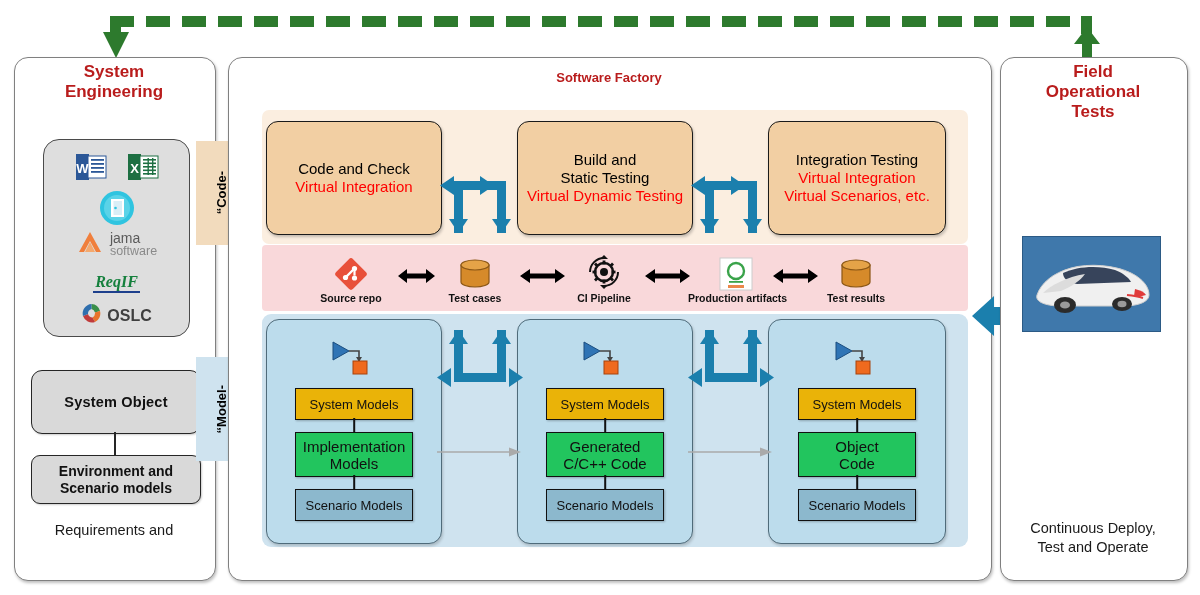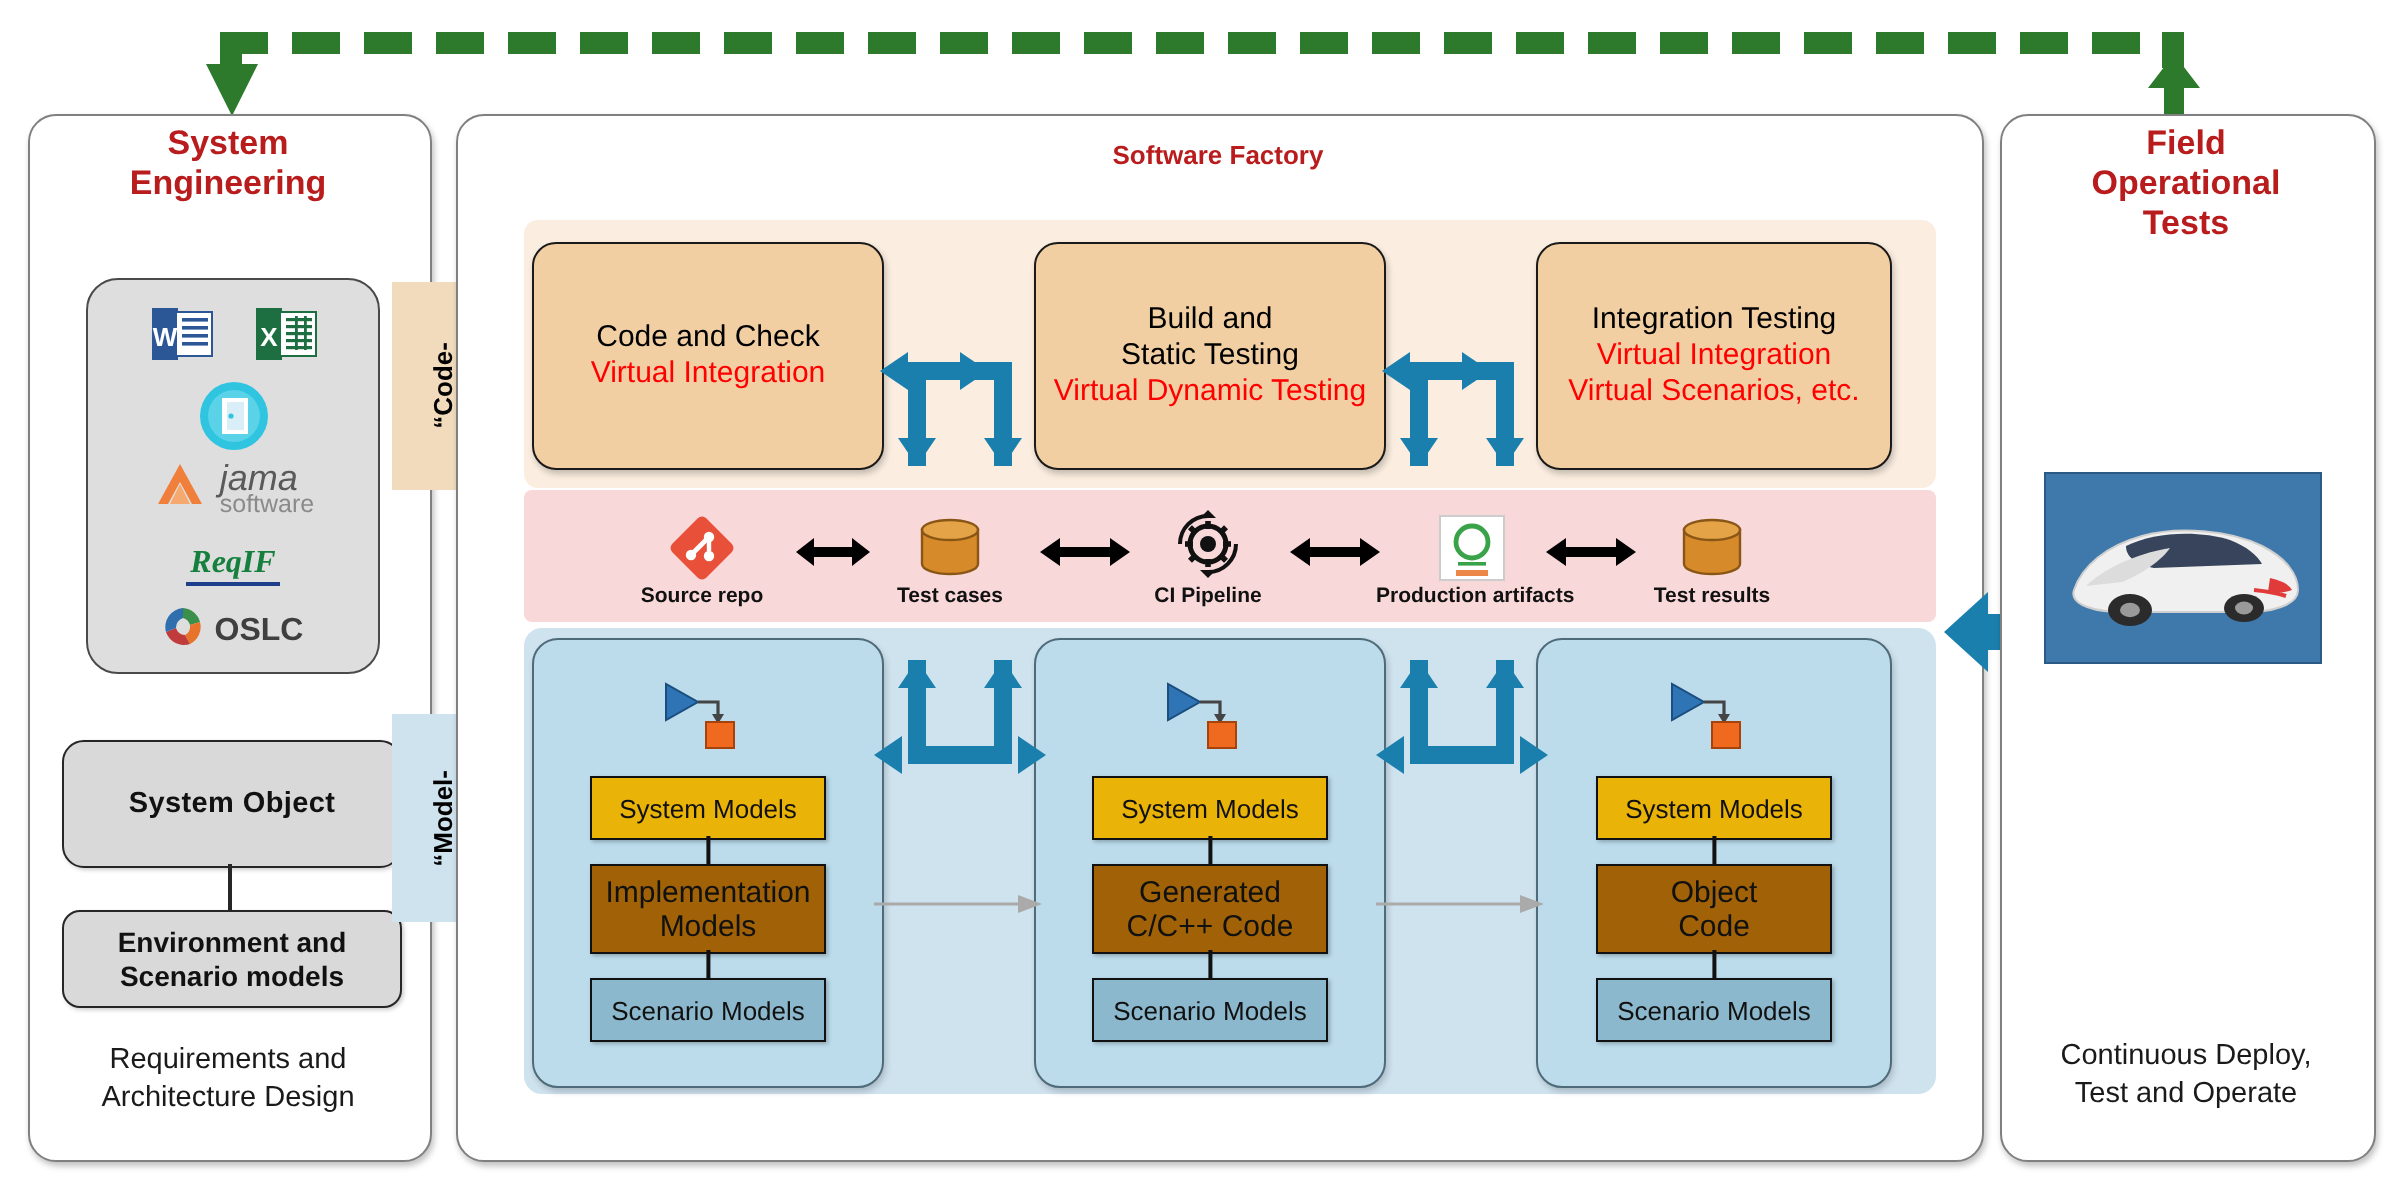--- a/index.html
+++ b/index.html
@@ -80,21 +80,21 @@
   #bbox3{left:768px;width:176px;}
 
   .simicon{position:absolute;top:18px;left:50%;transform:translateX(-50%);
      width:46px;height:38px;}
 
   .mbox{position:absolute;left:50%;transform:translateX(-50%);
      width:116px;border:1.4px solid #111;
      display:flex;align-items:center;justify-content:center;text-align:center;
      box-shadow:1px 1px 2px rgba(0,0,0,.25);}
   .m-sys{top:68px;height:30px;background:#eab308;font-size:13px;}
-  .m-mid{top:112px;height:43px;background:#a16207;font-size:15px;line-height:17px;
+  .m-mid{top:112px;height:43px;background:#22c55e;font-size:15px;line-height:17px;
      flex-direction:column;}
   .m-scn{top:169px;height:30px;background:#8cb8cd;font-size:13px;}
   .m-link{position:absolute;left:50%;width:1.6px;background:#111;transform:translateX(-50%);}
   .m-link.a{top:98px;height:14px;}
   .m-link.b{top:155px;height:14px;}
 
   
   .pitem{position:absolute;width:96px;text-align:center;}
   .pitem .cap{font-size:10.5px;font-weight:bold;color:#111;margin-top:1px;
      white-space:nowrap;}
@@ -205,21 +205,21 @@
     </div>
 
     <div class="tool-row" style="top:90px;gap:6px;">
       <span>
         <svg width="28" height="26" viewBox="0 0 28 26">
           <path d="M14 2 L25 22 L20 22 L14 11 L8 22 L3 22 Z" fill="#f07f3c"></path>
           <path d="M14 12 L19 22 L9 22 Z" fill="#f5a96e"></path>
         </svg>
       </span>
       <span style="display:flex;flex-direction:column;line-height:13px;">
-        <span style="font-size:18px;color:#5a5a5a;font-style:italic;">jama</span>
+        <span style="font-size:14px;color:#5a5a5a;">jama</span>
         <span style="font-size:12.5px;color:#8a8a8a;">software</span>
       </span>
     </div>
 
     <div class="tool-row" style="top:133px;">
       <span style="font-size:16px;font-weight:bold;color:#15803d;font-family:'Liberation Serif',serif;border-bottom:2px solid #1d3f8c;padding:0 2px;font-style:italic;">ReqIF</span>
     </div>
 
     <div class="tool-row" style="top:163px;gap:5px;">
       <span>
@@ -235,21 +235,20 @@
   </div>
 
   <div id="se-sysmodel">System Object</div>
   <div id="se-link"></div>
   <div id="se-envmodel">
     <span>Environment and</span>
     <span>Scenario models</span>
   </div>
   <div class="panel-foot" id="f-se" style="left:14px;width:200px;">
     <div>Requirements and</div>
-    <div>Architecture Design</div>
   </div>
 
   <div class="chev" id="chev-code">
     <svg width="66" height="104" viewBox="0 0 66 104" style="position:absolute;left:0;top:0;">
       <polygon points="0,0 44,0 66,52 44,104 0,104" fill="#f2dbbd"></polygon>
     </svg>
     <div class="lbl">
       <span>“Code-</span>
       <span>centric”</span>
     </div>

